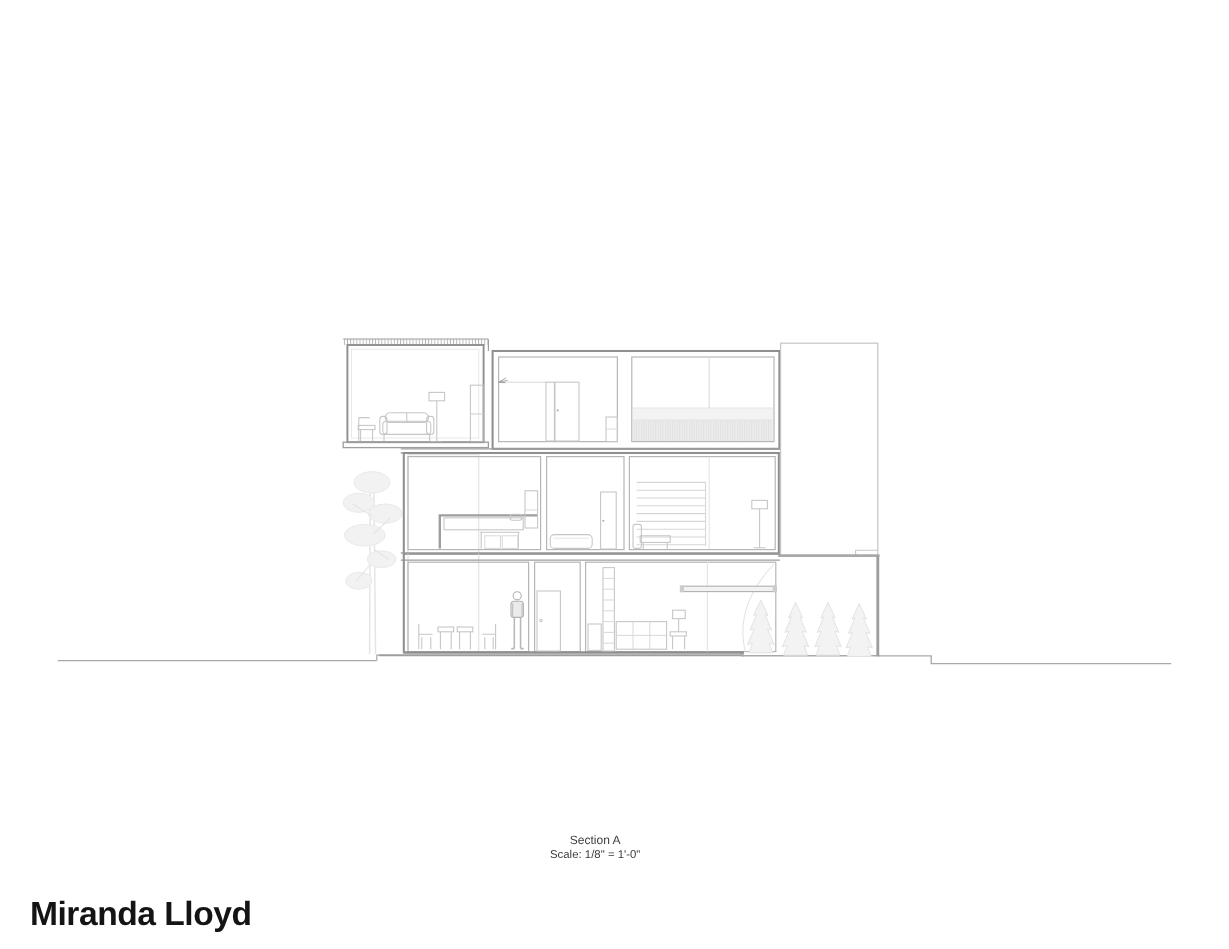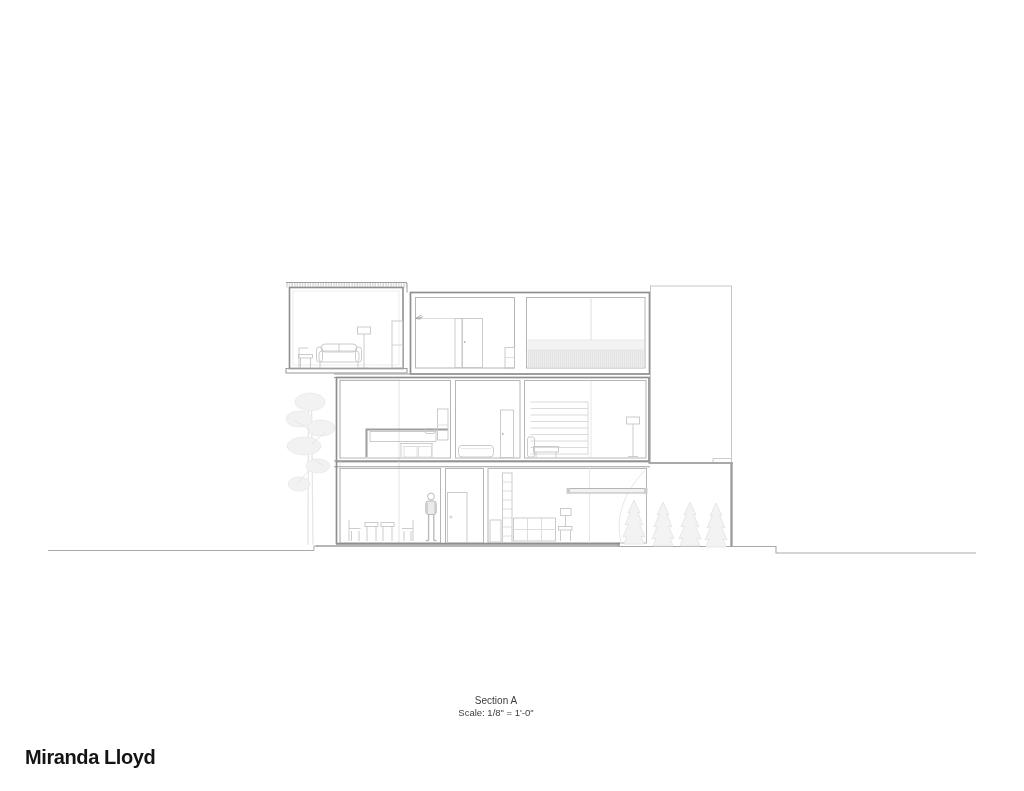--- a/index.html
+++ b/index.html
@@ -12,21 +12,21 @@
   }
   .drawing-svg{position:absolute;left:0;top:0;}
   .titleblock{
     position:absolute;left:0;right:0;top:694px;
     text-align:center;color:#3d3d3d;
   }
   .titleblock .t1{font-size:10px;line-height:13px;}
   .titleblock .t2{font-size:9.5px;line-height:12px;}
   .author{
     position:absolute;left:25px;top:746px;
-    font-size:20px;font-weight:800;letter-spacing:-0.4px;
+    font-size:28px;font-weight:800;letter-spacing:-0.4px;
     color:#141414;
   }
   
   .cut   {stroke:#8f8f8f;fill:none;}
   .cut2  {stroke:#9e9e9e;fill:none;}
   .wall  {stroke:#b6b6b6;fill:none;}
   .line  {stroke:#c6c6c6;fill:none;}
   .lite  {stroke:#d6d6d6;fill:none;}
   .faint {stroke:#e4e4e4;fill:none;}
   .ground{stroke:#a9a9a9;fill:none;}

